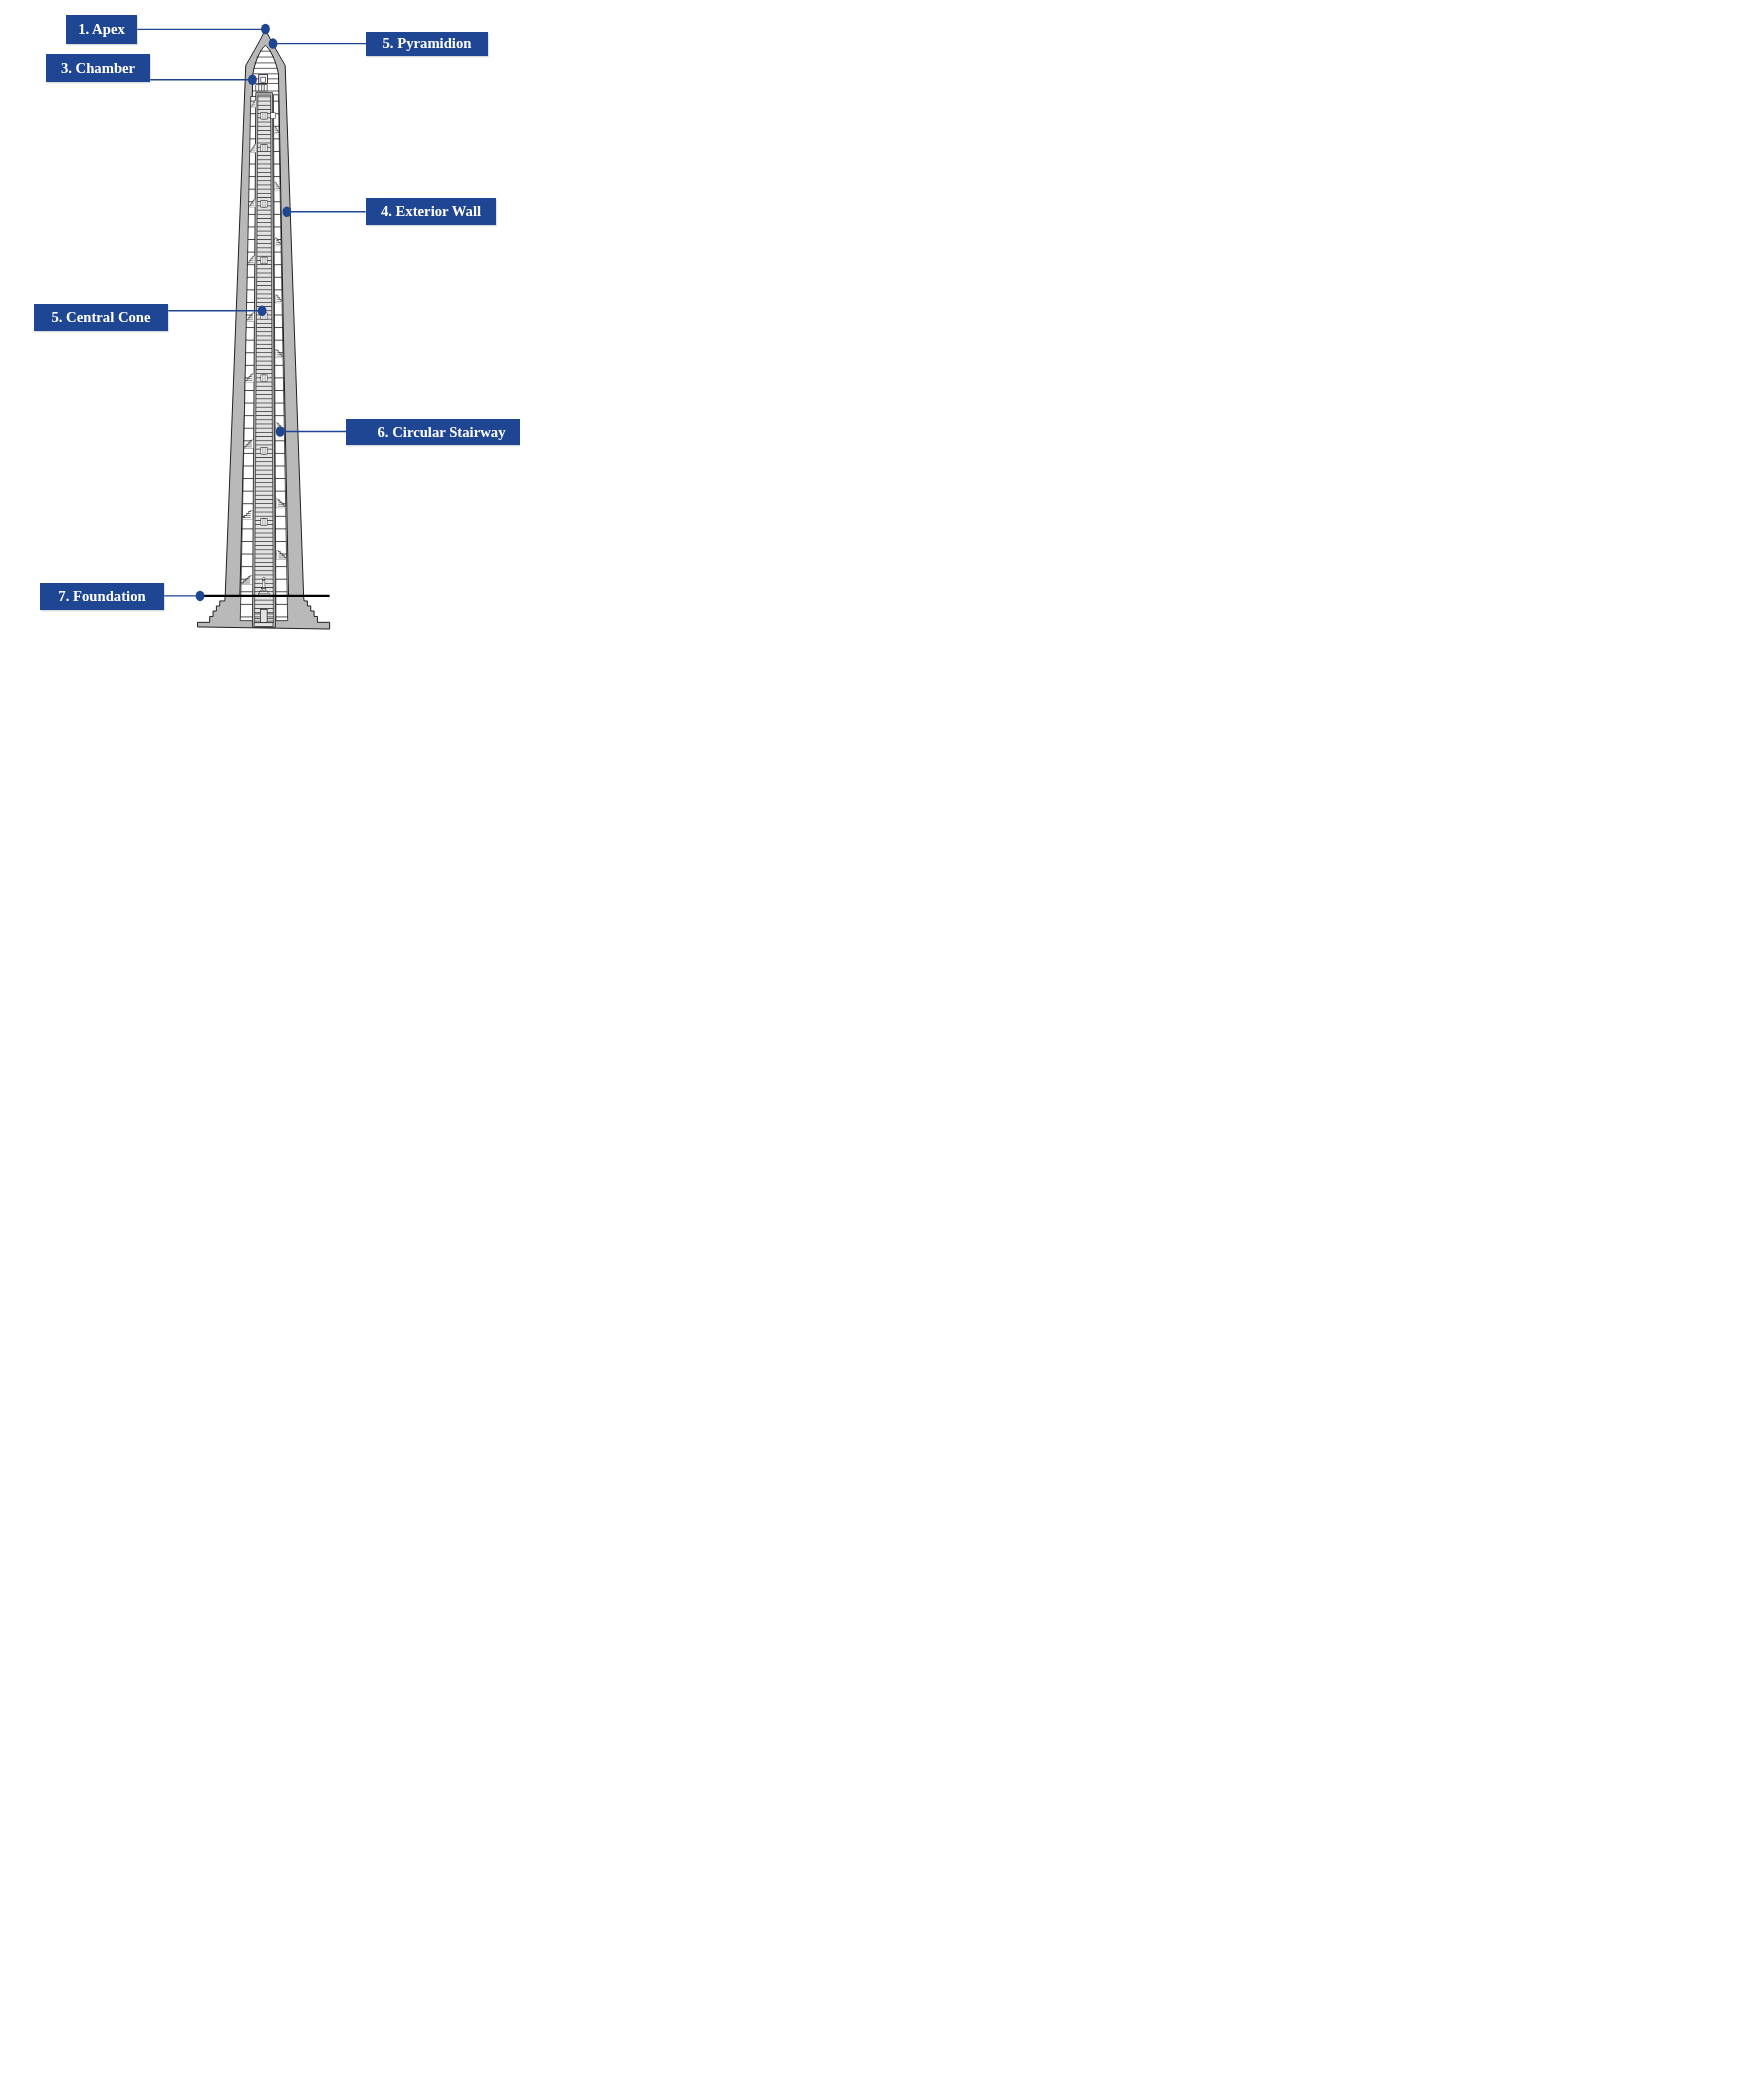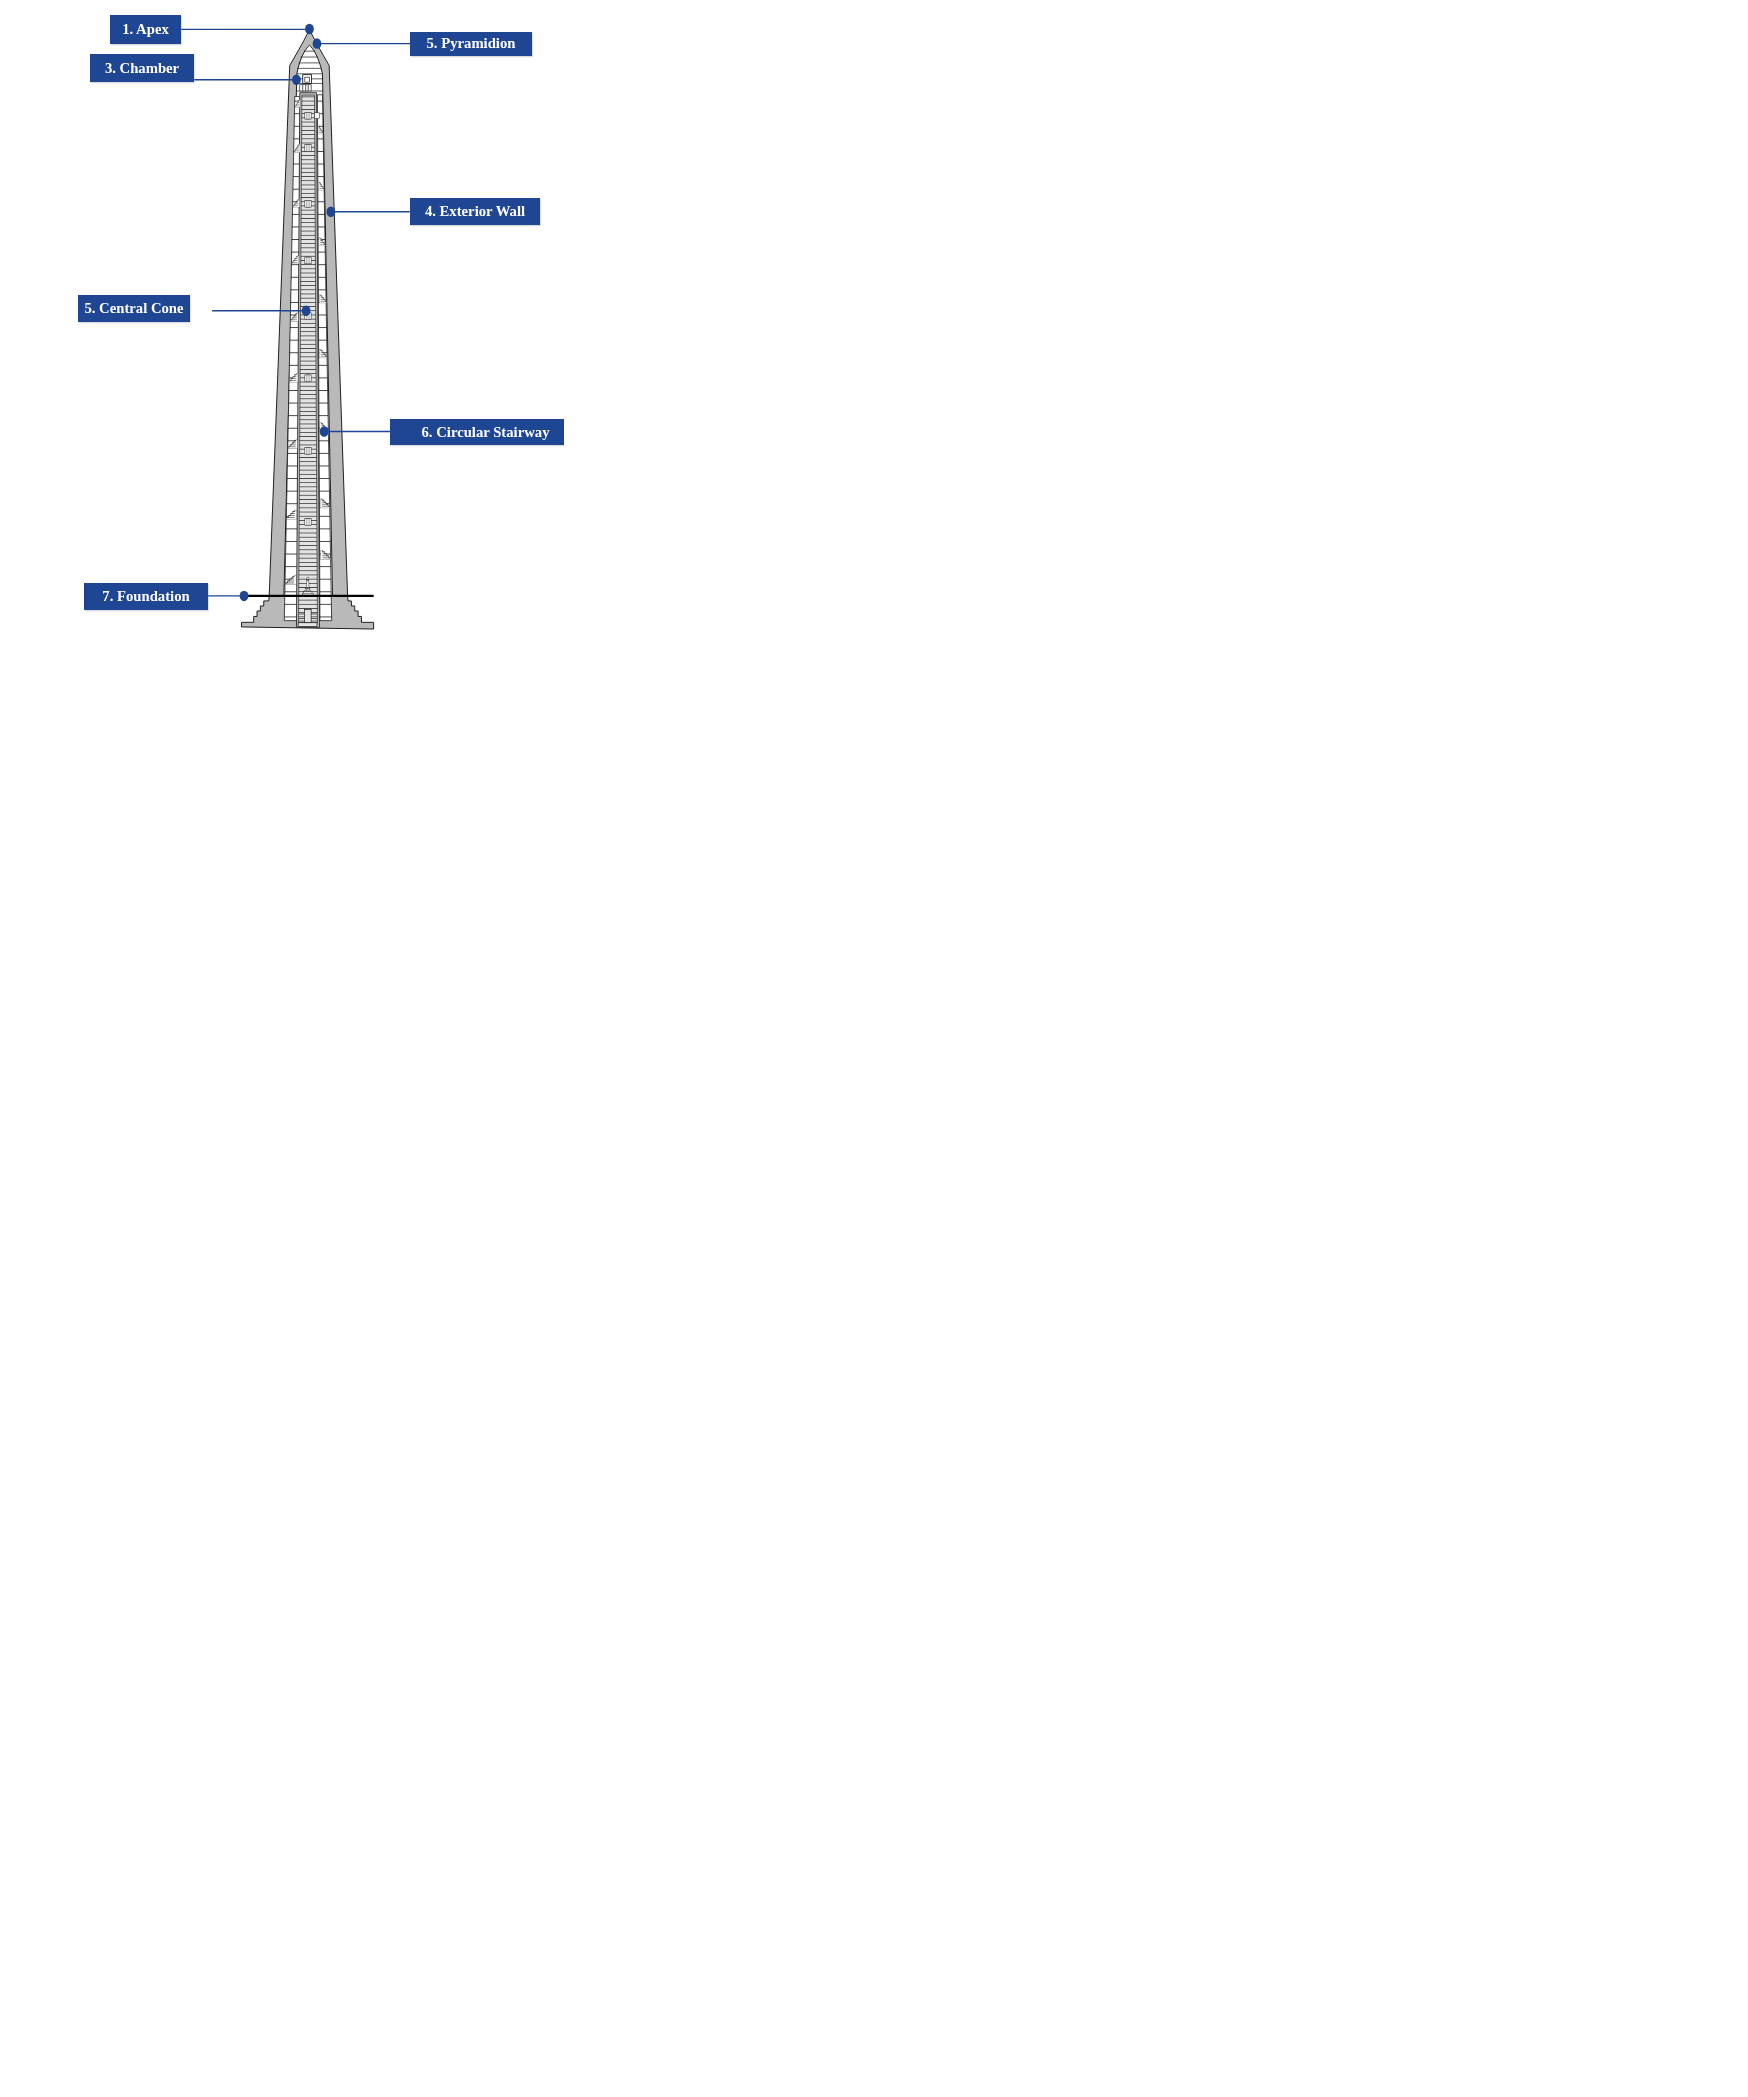--- a/index.html
+++ b/index.html
@@ -1,26 +1,26 @@
 <!DOCTYPE html>
 <html style="font-size:6.7px"><head>
 <meta charset="utf-8">
 <style>
   html,body{margin:0;padding:0;background:#ffffff;}
   .stage{position:relative;width:520px;height:650px;background:#ffffff;overflow:hidden;
-         font-family:"Liberation Serif","DejaVu Serif",serif;margin-left:44px;}
+         font-family:"Liberation Serif","DejaVu Serif",serif;}
   .stage svg{position:absolute;left:0;top:0;width:100%;height:100%;}
   .label{position:absolute;display:flex;align-items:center;justify-content:center;
          background:#1F4692;color:#ffffff;font-weight:700;font-size:14.7px;line-height:1;
          white-space:nowrap;box-shadow:0.8px 1.3px 0 rgba(150,150,150,.35);}
   .label-apex{left:66px;top:15px;width:71px;height:28.5px;}
   .label-pyramidion{left:366px;top:32px;width:122px;height:23.5px;}
   .label-chamber{left:46px;top:54px;width:104px;height:28px;}
   .label-exterior-wall{left:366px;top:198px;width:130px;height:27px;}
-  .label-central-cone{left:34px;top:295px;width:112px;height:27px;}
+  .label-central-cone{left:34px;top:304px;width:134px;height:27px;}
   .label-circular-stairway{left:346px;top:419px;width:167px;height:26px;padding-left:12px;}
   .label-foundation{left:40px;top:583px;width:124px;height:27px;}
   .conn{stroke:#1F4692;stroke-width:3.4;}
   .dot{fill:#1F4692;}
   .ln{stroke:#111;stroke-width:1.6;}
 </style>
 </head>
 <body>
 
 <div class="stage">

